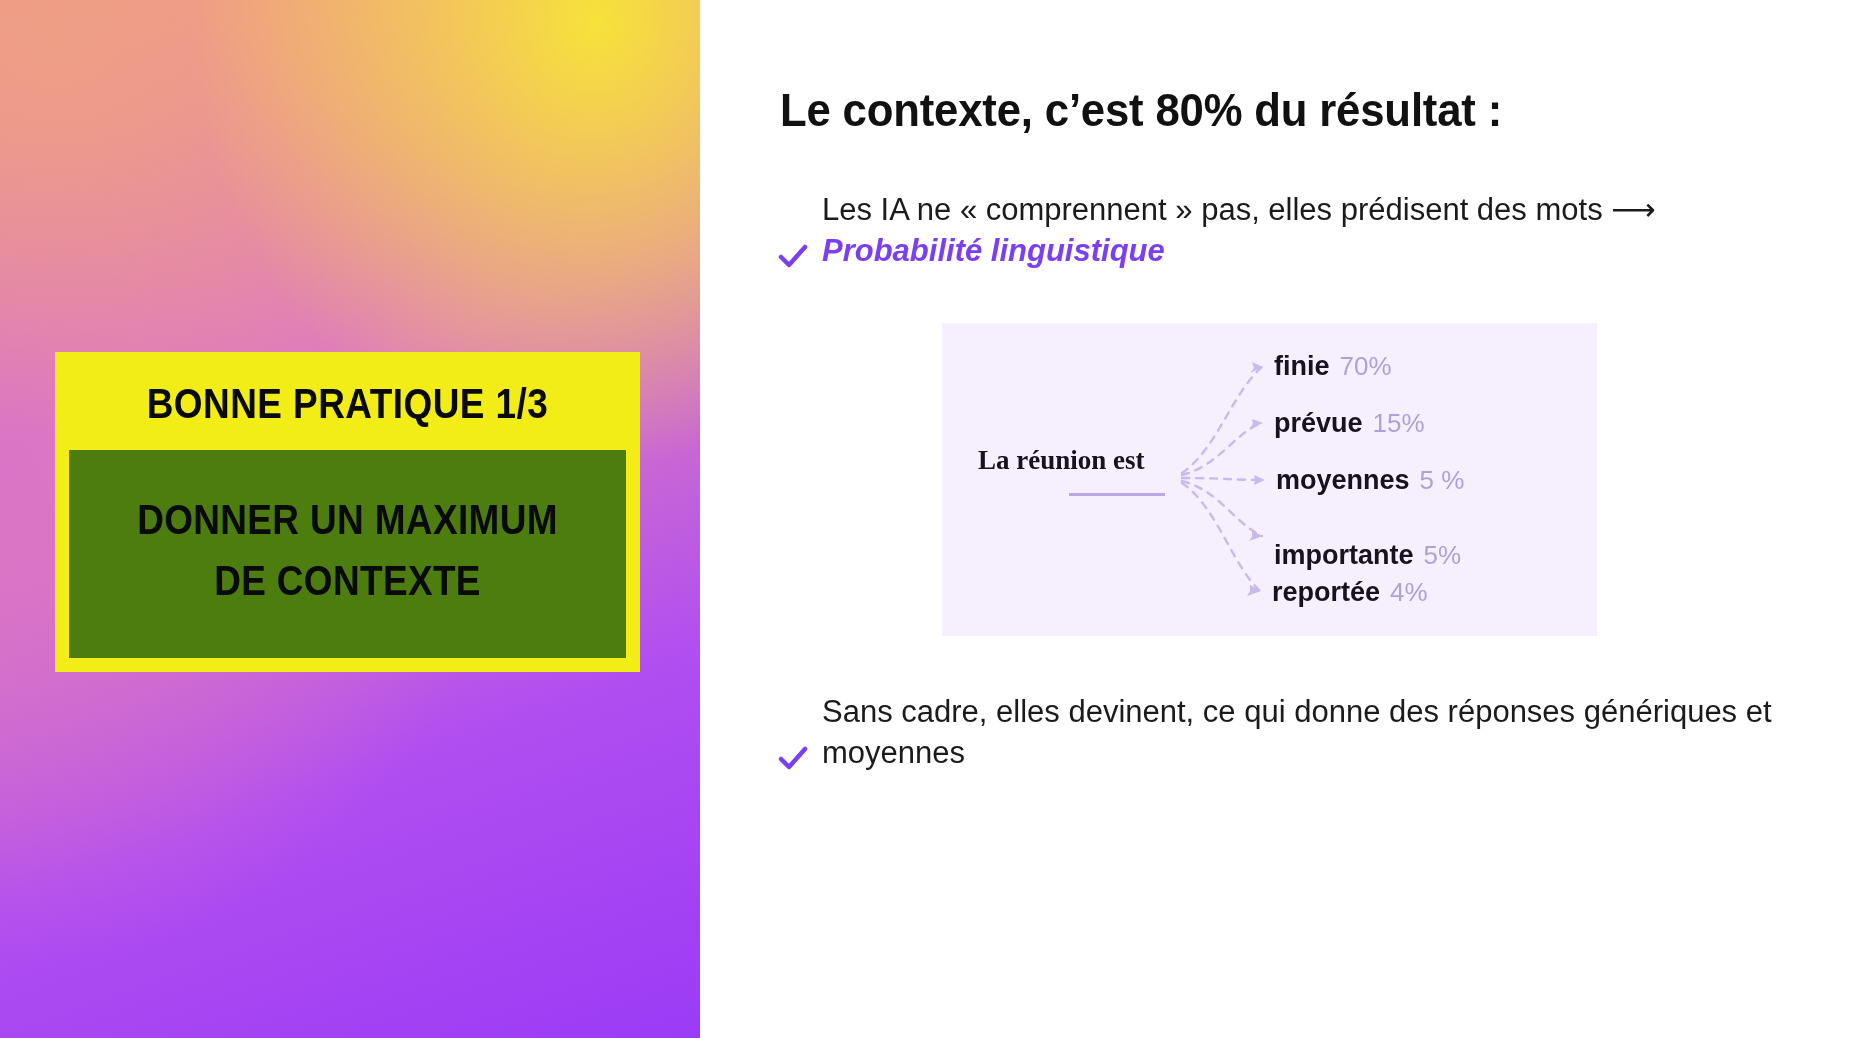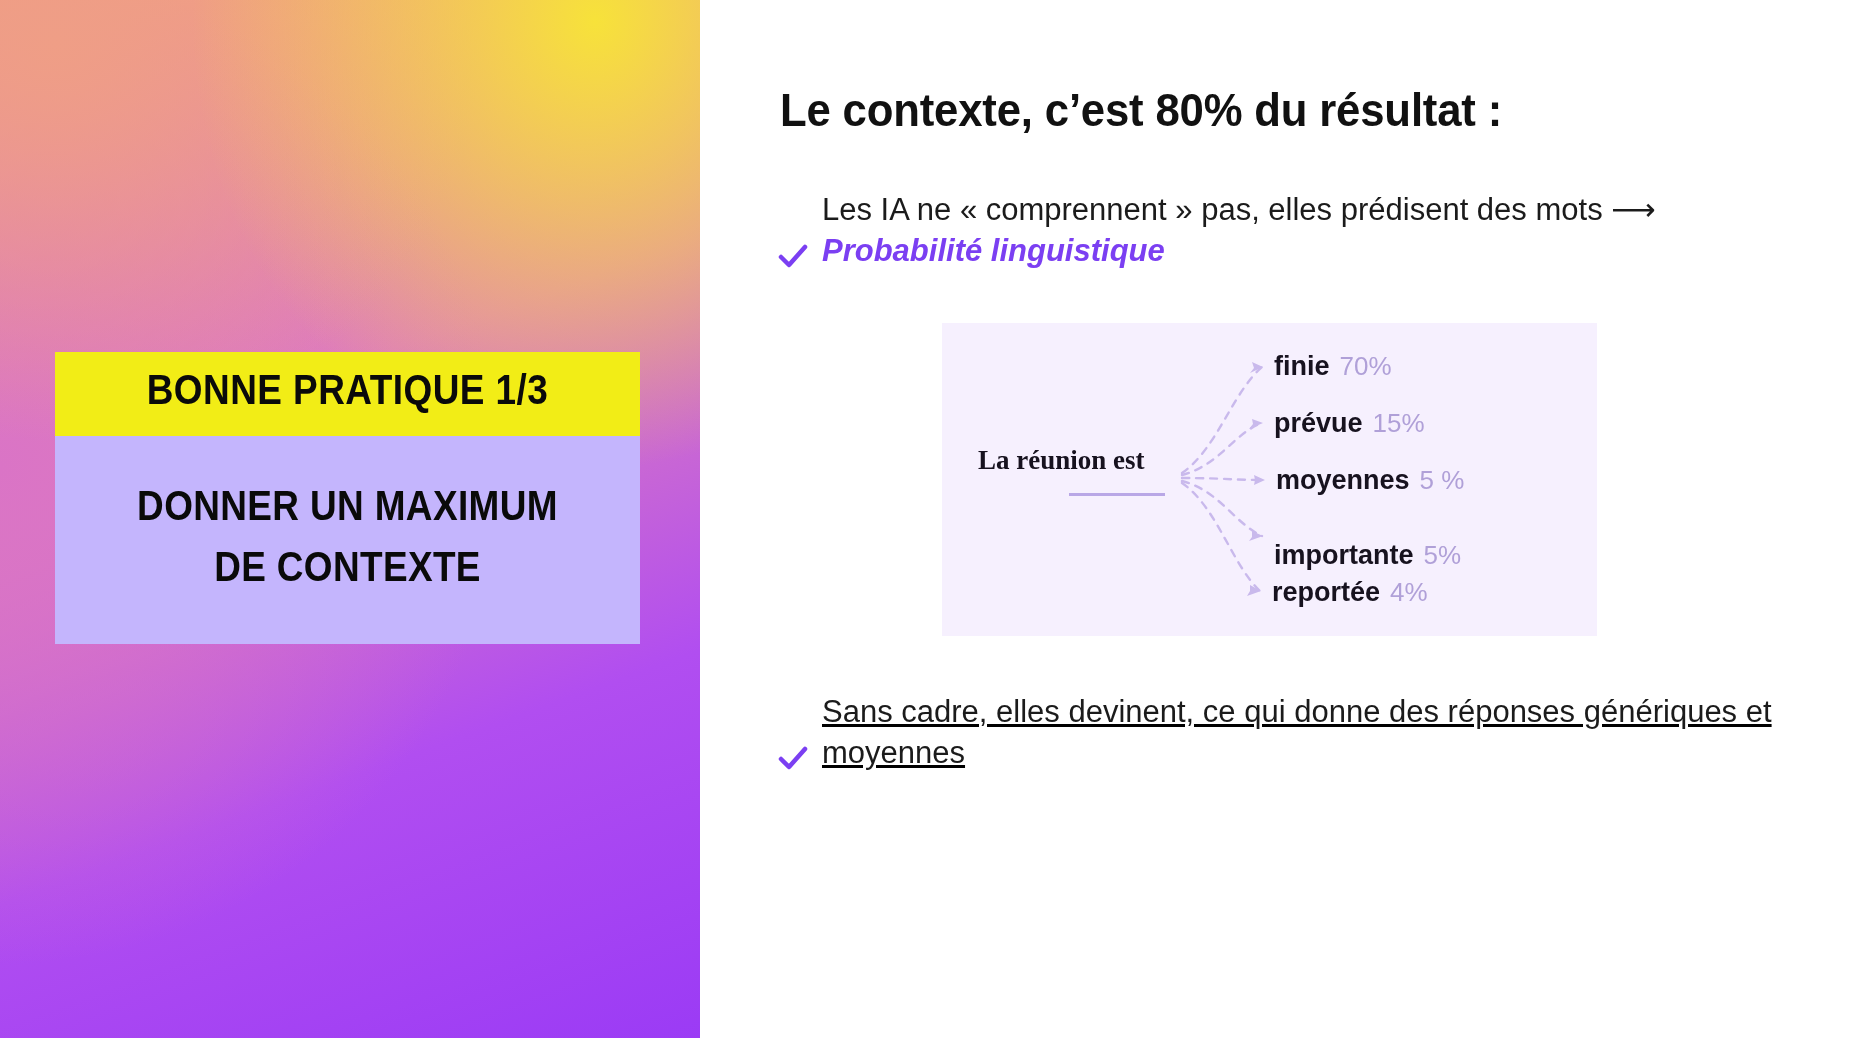--- a/index.html
+++ b/index.html
@@ -34,35 +34,35 @@
       linear-gradient(160deg, #f2a07e 0%, #e07fb9 38%, #b14ef0 70%, #9b3bf5 100%);
     overflow: hidden;
   }
 
   .badge-block {
     position: absolute;
     left: 55px;
     top: 352px;
     width: 585px;
     background: #f2ed16;
-    padding: 0;
+    padding: 14px;
     box-sizing: border-box;
   }
   .badge-title {
     font-family: "Liberation Sans", sans-serif;
     font-weight: 700;
     font-size: 42px;
     letter-spacing: 0.5px;
     color: #0a0a0a;
     text-align: center;
     padding: 14px 0 22px 0;
     transform: scaleX(0.88);
   }
   .badge-body {
-    background: #c4b5fd;
+    background: #4d7c0f;
     padding: 40px 20px 46px 20px;
   }
   .badge-body-text {
     font-family: "Liberation Sans", sans-serif;
     font-weight: 700;
     font-size: 42px;
     line-height: 1.45;
     letter-spacing: 0.4px;
     color: #0a0a0a;
     text-align: center;
@@ -96,21 +96,20 @@
     position: absolute;
     left: 78px;
     top: 190px;
     width: 1000px;
   }
   .bullets-bottom {
     position: absolute;
     left: 78px;
     top: 692px;
     width: 1010px;
-    text-decoration: underline;
   }
 
   .bullet {
     display: flex;
     align-items: flex-end;
     margin-bottom: 40px;
   }
   .bullet:last-child { margin-bottom: 0; }
 
   .check-icon {

